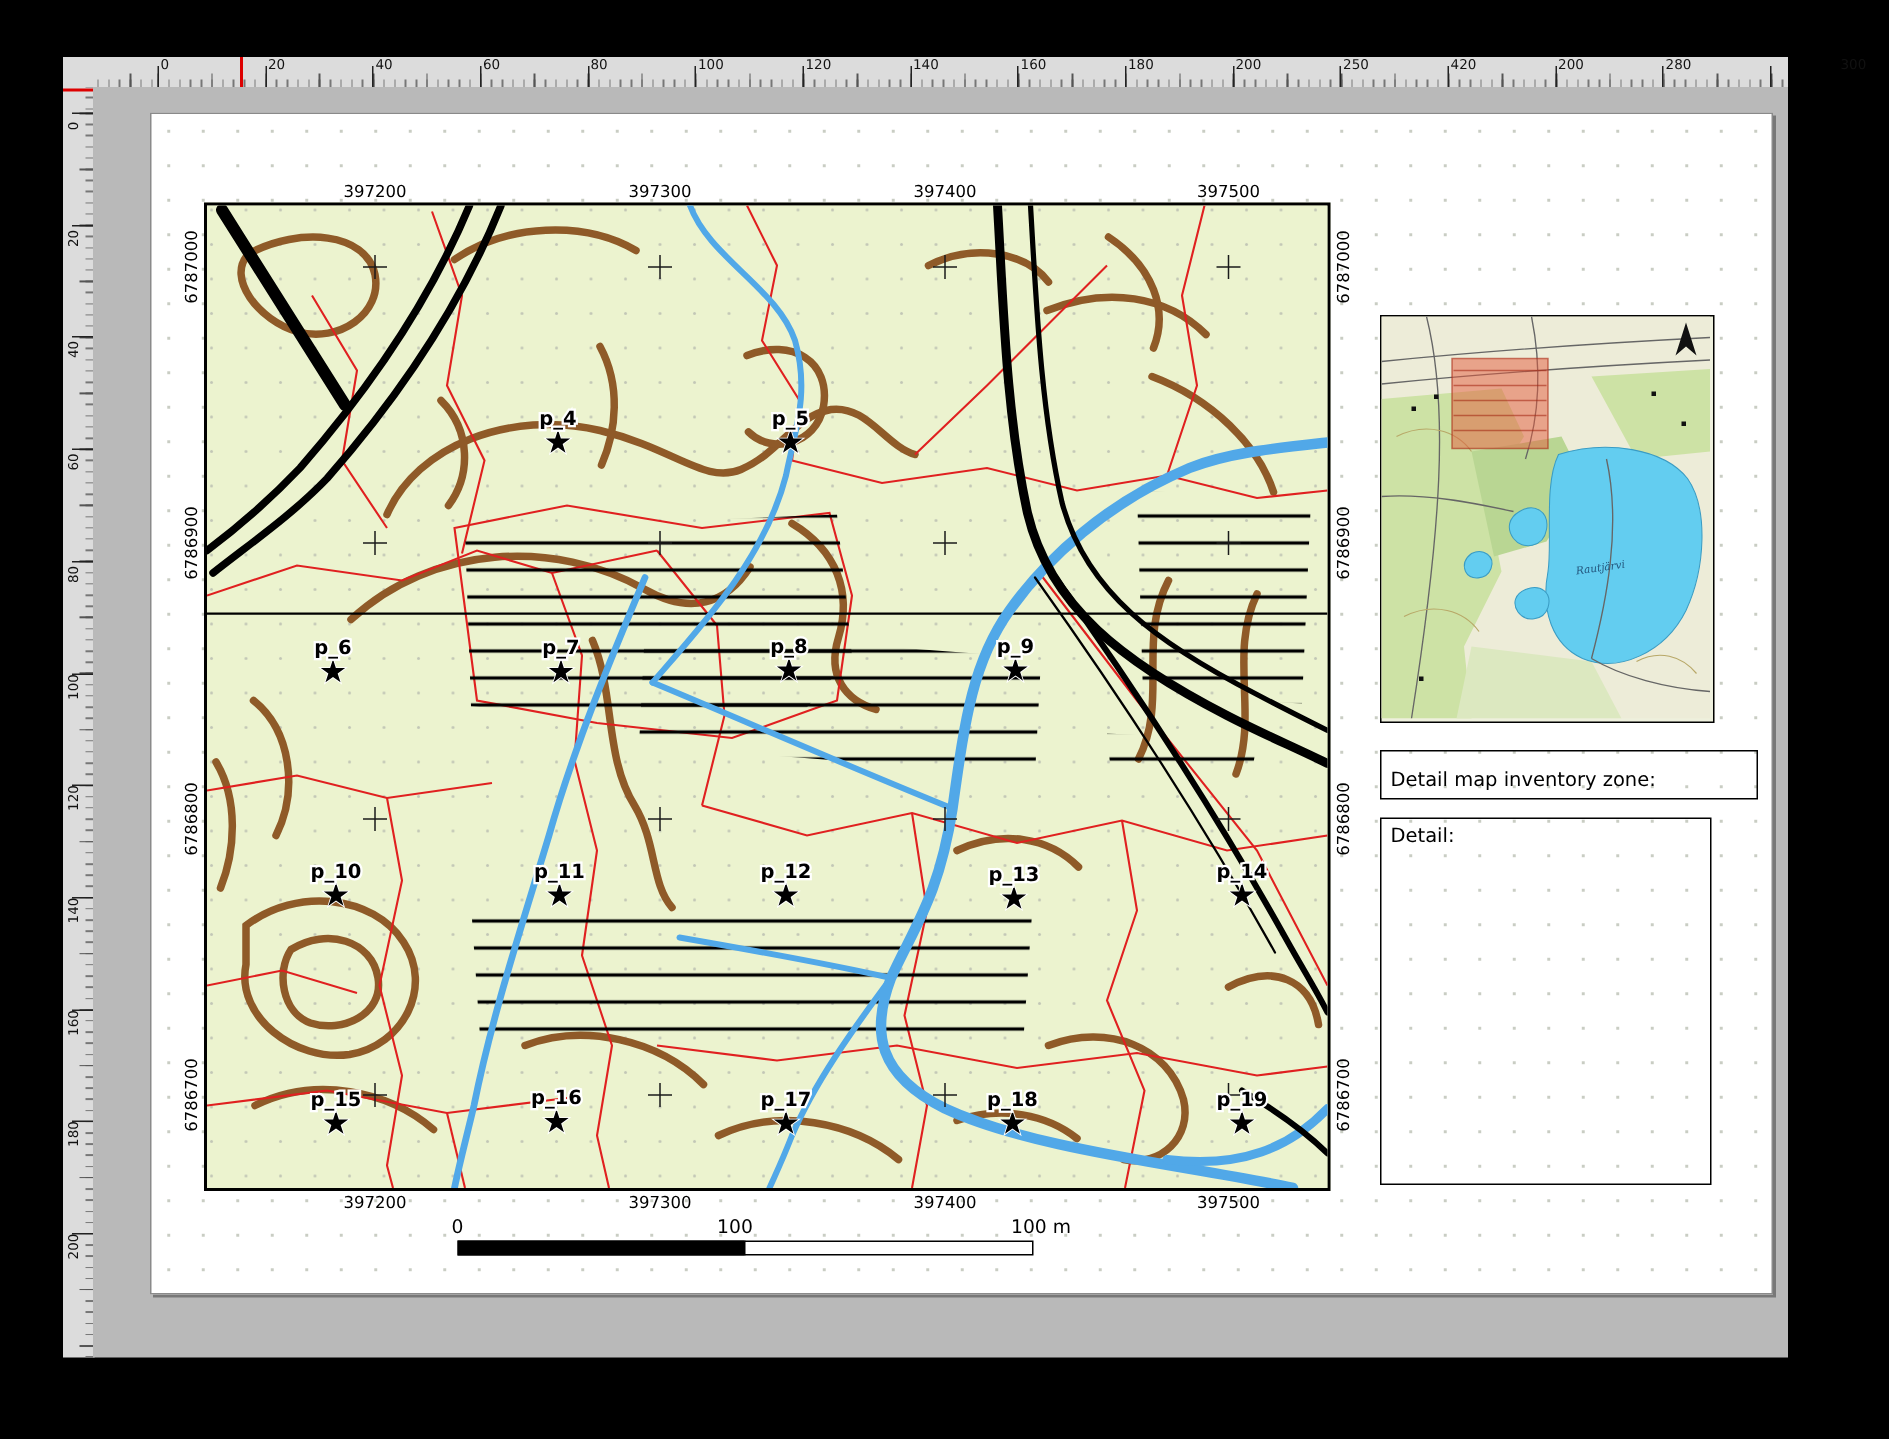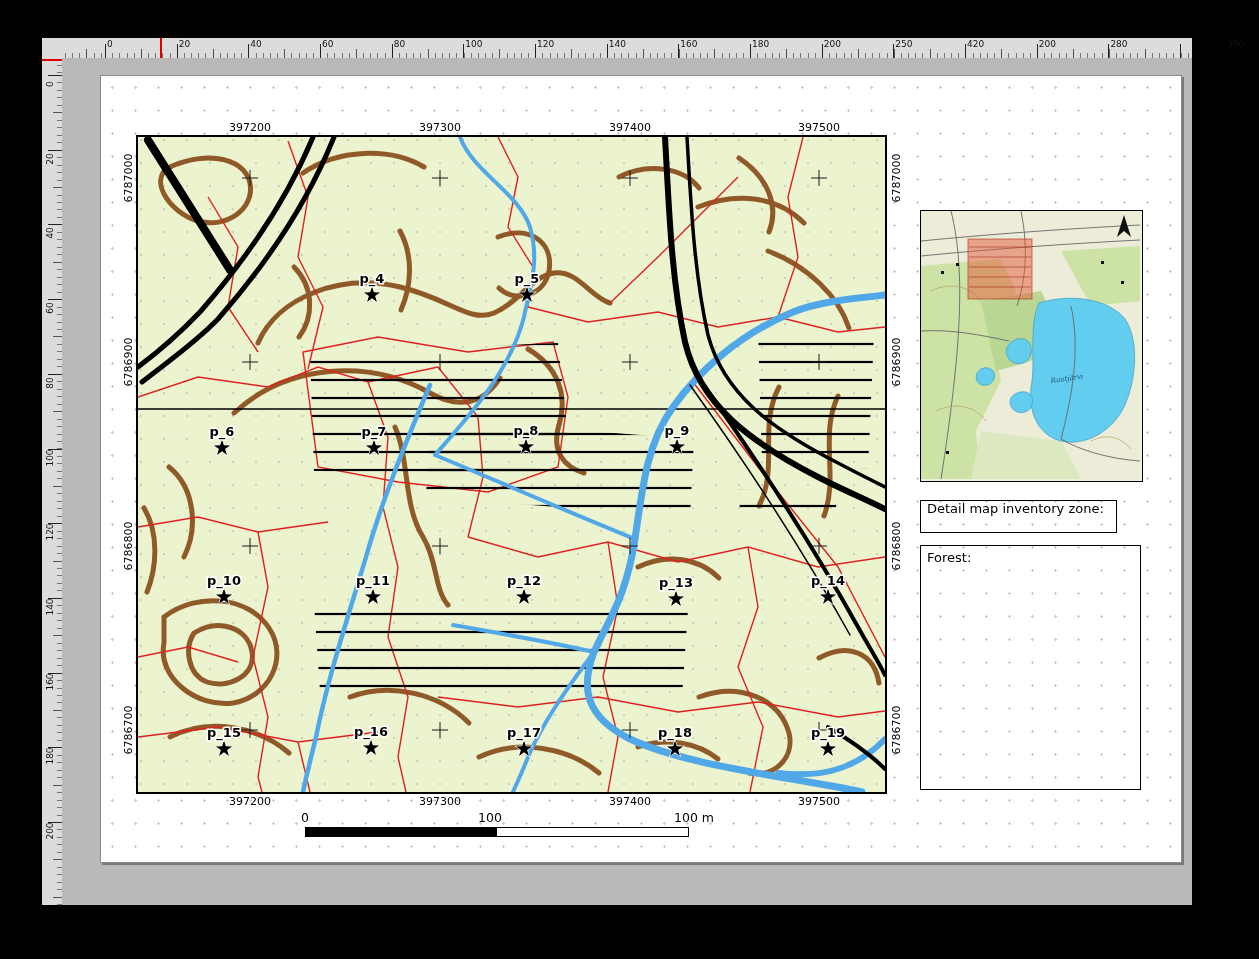--- a/index.html
+++ b/index.html
@@ -36,22 +36,22 @@
   .gridlab{position:absolute;font-size:11px;color:#000;transform:translateX(-50%);white-space:nowrap;z-index:4;}
   .gridlab.left,.gridlab.right{transform:translate(-50%,-50%) rotate(-90deg);}
   .pt-label{font:bold 13px "DejaVu Sans",sans-serif;fill:#000;stroke:#fff;stroke-width:3px;paint-order:stroke;text-anchor:middle;}
   .star{fill:#000;stroke:#fff;stroke-width:1.2px;paint-order:stroke;}
   #grid-layer line{stroke:#1a1a1a;stroke-width:1;}
   
   #title{position:absolute;left:920px;top:146px;width:222px;text-align:center;font-weight:bold;
         font-size:15.5px;line-height:21px;color:#000;}
   #overview{position:absolute;left:920px;top:210px;width:221px;height:270px;border:1px solid #000;background:#eef0dd;}
   .ov-label{font:italic 7px "DejaVu Serif",serif;fill:#23567d;}
-  #detail-box{position:absolute;left:920px;top:500px;width:197px;height:33px;border:1px solid #000;
-        font-size:13px;color:#000;padding:0 6px 0;box-sizing:border-box;background:transparent;}
+  #detail-box{position:absolute;left:920px;top:500px;width:252px;height:33px;border:1px solid #000;
+        font-size:13px;color:#000;padding:12px 6px 0;box-sizing:border-box;background:transparent;}
   #remarks-box{position:absolute;left:920px;top:545px;width:221px;height:245px;border:1px solid #000;
         font-size:13px;color:#000;padding:4px 6px;box-sizing:border-box;background:transparent;}
   
   #scalebar{position:absolute;left:305px;top:827px;height:10px;display:flex;}
   .sbseg{height:8px;border:1px solid #000;}
   .sbseg.black{width:190px;background:#000;}
   .sbseg.white{width:191px;background:#fff;margin-left:-1px;}
   .sblab{position:absolute;transform:translateX(-50%);font-size:12.5px;color:#000;}
 </style>
 </head>
@@ -340,21 +340,21 @@
       <path d="M203 4 L210 26 L203 20 L196 26 Z" fill="#111"></path>
       <text class="ov-label" x="130" y="172" transform="rotate(-8 130 172)">Rautjärvi</text>
     </svg>
   </div>
 
   <div id="detail-box">
     <span>Detail map inventory zone:</span>
   </div>
 
   <div id="remarks-box">
-    <span>Forest:</span>
+    <span>Detail:</span>
   </div>
 
   <div id="scalebar">
     <div class="sbseg black"></div>
     <div class="sbseg white"></div>
   </div>
 
 <div class="gridlab top" style="left: 250px; top: 121px;">397200</div>
     <div class="gridlab bottom" style="left: 250px; top: 795px;">397200</div>
     <div class="gridlab top" style="left: 440px; top: 121px;">397300</div>

